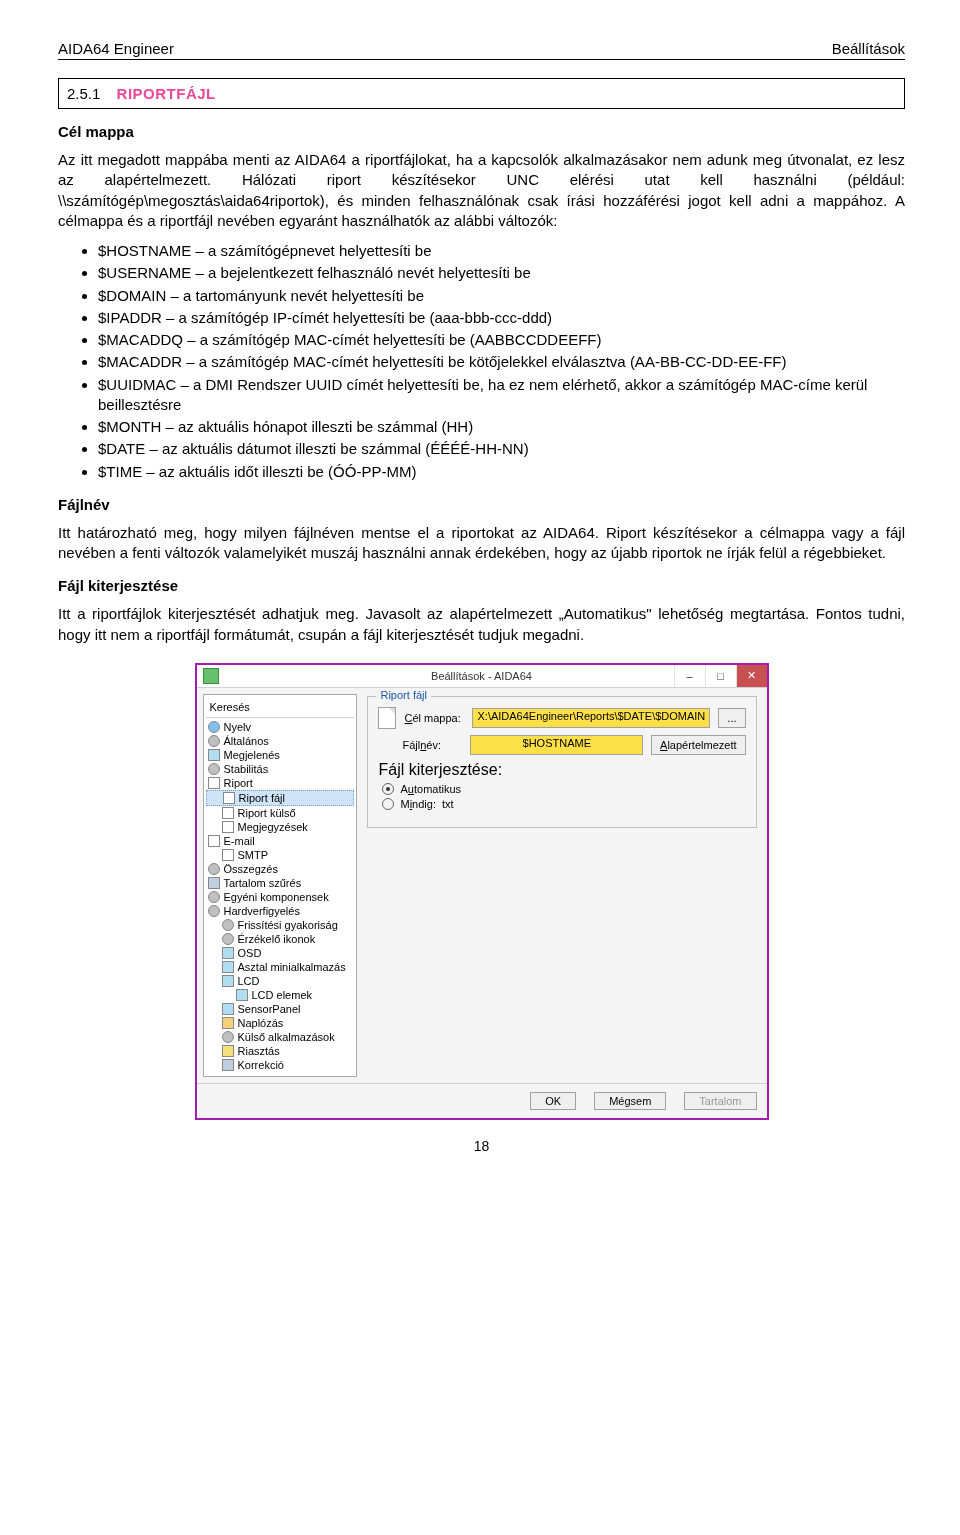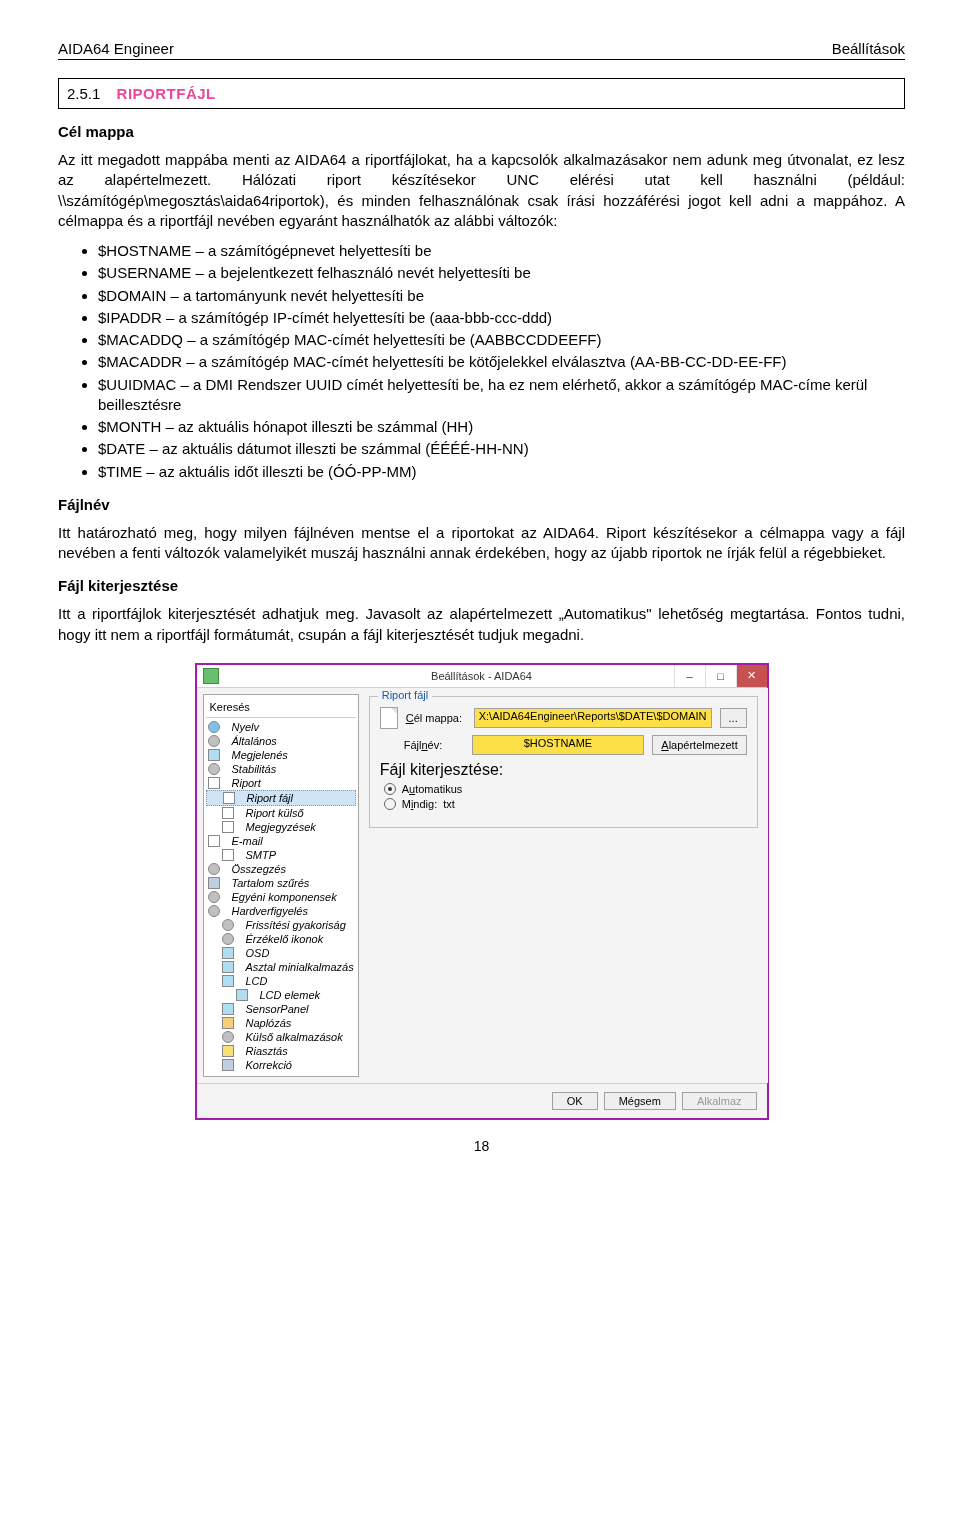--- a/index.html
+++ b/index.html
@@ -127,24 +127,23 @@
   }
   .tree .search-label {
     padding: 2px 4px 4px 4px;
     color: #000;
     border-bottom: 1px solid #d0d0d0;
     margin-bottom: 2px;
   }
   .tree-item {
     display: flex;
     align-items: center;
-    gap: 12px;
+    gap: 4px;
     padding: 1px 2px 1px 2px;
     white-space: nowrap;
-    font-style: italic;
   }
   .tree-item.selected {
     background: #cfe4f7;
     border: 1px dotted #6a9dce;
   }
   .tico {
     width: 12px; height: 12px;
     display: inline-block;
     border: 1px solid #888;
     background: #d0e0f0;
@@ -235,21 +234,21 @@
   .radio {
     width: 10px; height: 10px; border: 1px solid #666; border-radius: 50%;
     display: inline-flex; align-items: center; justify-content: center;
   }
   .radio.checked::after {
     content:""; width:4px; height:4px; background:#333; border-radius:50%;
   }
   .bottom-btns {
     display:flex;
     justify-content:flex-end;
-    gap:6px;
+    gap:18px;
     padding:8px 10px;
     background:#f4f4f4;
     border-top:1px solid #d0d0d0;
   }
   .bottom-btns .btn {
     background:#efefef;
     border:1px solid #a0a0a0;
     padding:2px 14px;
     font-size:11px;
   }
@@ -440,19 +439,19 @@
               <span>M<u>i</u>ndig:</span>
               <div class="txt grey" style="flex:0 0 70px">txt</div>
             </div>
           </div>
         </div>
       </div>
 
       <div class="bottom-btns">
         <div class="btn">OK</div>
         <div class="btn">Mégsem</div>
-        <div class="btn disabled">Alkalmaz</div>
+        <div class="btn disabled">Tartalom</div>
       </div>
     </div>
   </div>
 
   <div class="footer">18</div>
 </div>
 
 </body></html>

